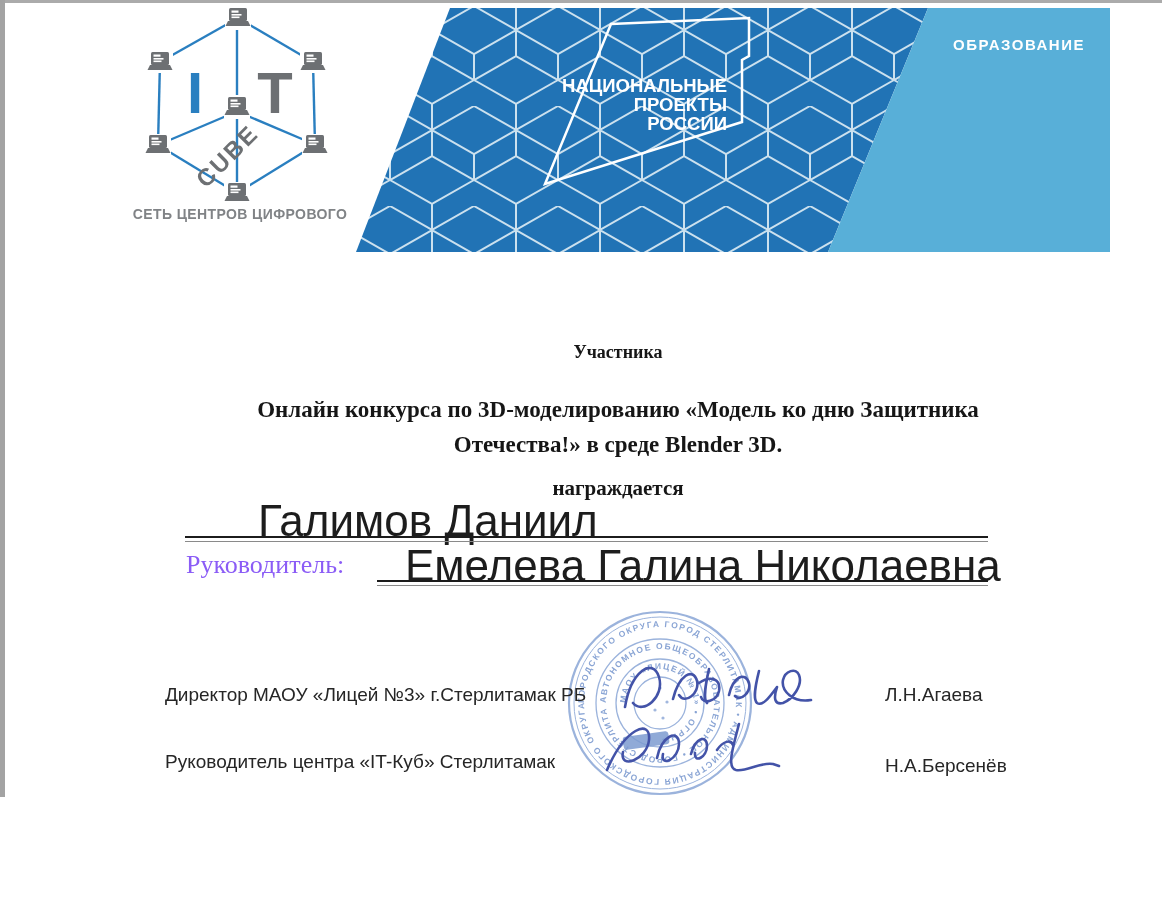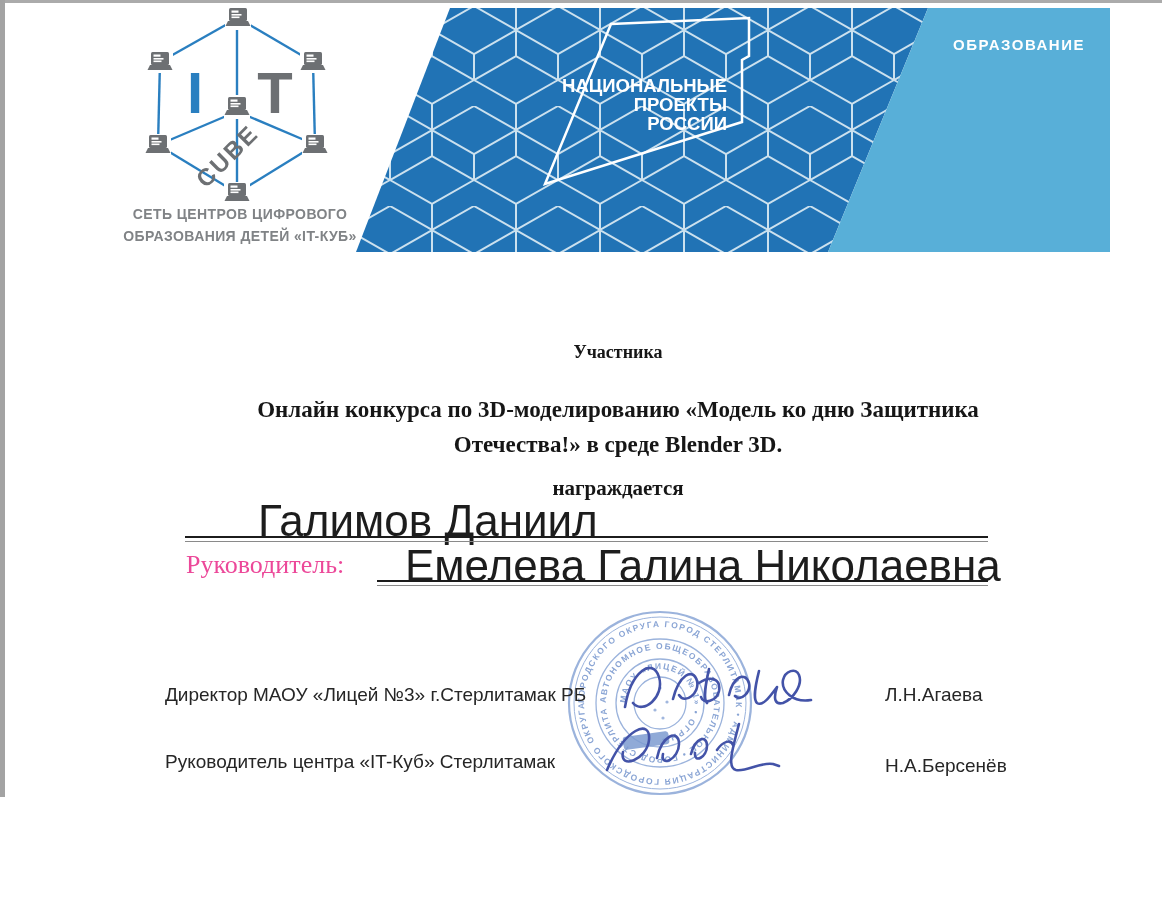--- a/index.html
+++ b/index.html
@@ -7,21 +7,21 @@
         font-family:"Liberation Sans",sans-serif;border-left:5px solid #a3a3a3;}
   .topstrip{position:absolute;left:0;top:0;width:100%;height:3px;background:#ababab;}
   .abs{position:absolute;}
   .centered{position:absolute;left:64px;width:1098px;text-align:center;}
   .title{font-size:66px;font-weight:bold;letter-spacing:0px;}
   .serifb{font-family:"Liberation Serif",serif;font-weight:bold;color:#161616;}
   .subtitle{font-size:18px;}
   .bodyline{font-size:23px;line-height:35px;}
   .award{font-size:21px;}
   .bigname{font-size:44px;color:#1d1d1d;white-space:nowrap;}
-  .leaderlabel{font-family:"Liberation Serif",serif;font-size:26px;color:#ec4899;white-space:nowrap;}
+  .leaderlabel{font-family:"Liberation Serif",serif;font-size:26px;color:#8b5cf6;white-space:nowrap;}
   .sigline{height:3px;border-top:2px solid #1c1c1c;border-bottom:1px solid #8a8a8a;}
   .roletext{font-size:19px;color:#262626;white-space:nowrap;}
   .nametext{font-size:19px;color:#262626;white-space:nowrap;}
   .datetext{position:absolute;left:64px;width:1072px;text-align:center;font-size:20px;color:#1f1f1f;}
   .logocaption{position:absolute;left:60px;width:350px;text-align:center;font-weight:bold;
                color:#808386;font-size:14px;letter-spacing:.4px;white-space:nowrap;}
   svg text{font-family:"Liberation Sans",sans-serif;}
 </style>
 </head>
 <body>
@@ -80,21 +80,20 @@
       <use href="#pc" x="125" y="16"></use>
       <use href="#pc" x="47" y="60"></use>
       <use href="#pc" x="200" y="60"></use>
       <use href="#pc" x="124" y="105"></use>
       <use href="#pc" x="45" y="143"></use>
       <use href="#pc" x="202" y="143"></use>
       <use href="#pc" x="124" y="191"></use>
     </g>
   </svg>
   <div class="logocaption" style="top:206px;">СЕТЬ ЦЕНТРОВ ЦИФРОВОГО</div>
-  <div class="logocaption" style="top:228px;">ОБРАЗОВАНИЯ ДЕТЕЙ «IT-КУБ»</div>
 
   <div class="centered serifb subtitle" style="top:342px;">Участника</div>
   <div class="centered serifb bodyline" style="top:392px;">Онлайн конкурса по 3D-моделированию «Модель ко дню Защитника</div>
   <div class="centered serifb bodyline" style="top:427px;">Отечества!» в среде Blender 3D.</div>
   <div class="centered serifb award" style="top:476px;">награждается</div>
 
   <div class="abs bigname" style="left:253px;top:496px;">Галимов Даниил</div>
   <div class="abs sigline" style="left:180px;top:536px;width:803px;"></div>
 
   <div class="abs leaderlabel" style="left:181px;top:550px;">Руководитель:</div>

